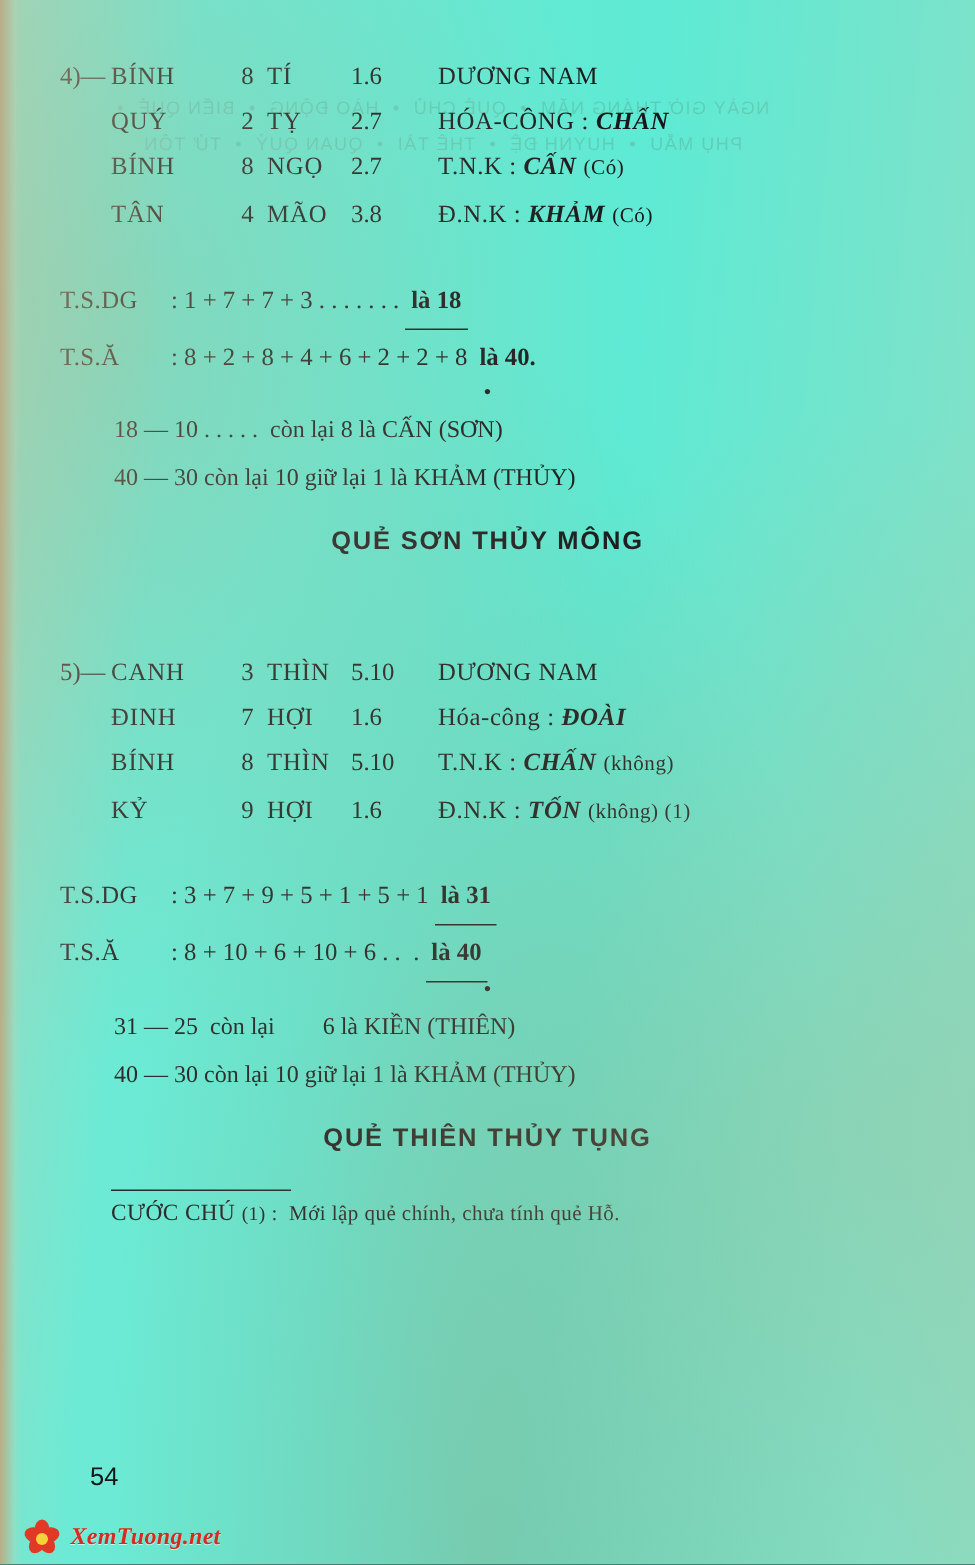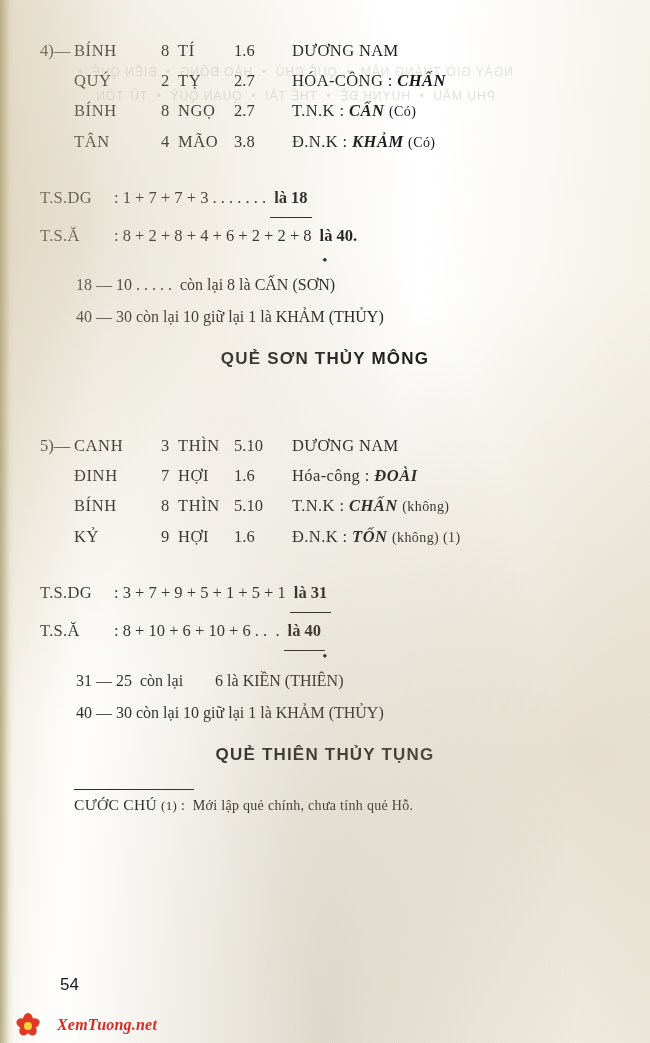--- a/index.html
+++ b/index.html
@@ -4,21 +4,21 @@
 <style>
   html, body {
     margin: 0;
     padding: 0;
     background: #2b2b2b;
   }
   .page {
     position: relative;
     width: 650px;
     height: 1043px;
-    background: #ffffff;
+    background: #5eead4;
     overflow: hidden;
     font-family: "Liberation Serif", serif;
     color: #17171a;
   }
   
   .page::before {
     content: "";
     position: absolute;
     inset: 0;
     background:
@@ -137,21 +137,21 @@
   }
 
   
   .wm {
     position: absolute;
     left: 14px;
     bottom: 4px;
     z-index: 6;
     display: flex;
     align-items: center;
-    gap: 15px;
+    gap: 5px;
   }
   .wm .flower { position: relative; width: 28px; height: 28px; }
   .wm .flower i {
     position: absolute; left: 9px; top: 2px;
     width: 10px; height: 14px; border-radius: 50%;
     background: #e03a26; display: block;
     transform-origin: 50% 86%;
   }
   .wm .flower i:nth-child(1){ transform: rotate(0deg); }
   .wm .flower i:nth-child(2){ transform: rotate(72deg); }

